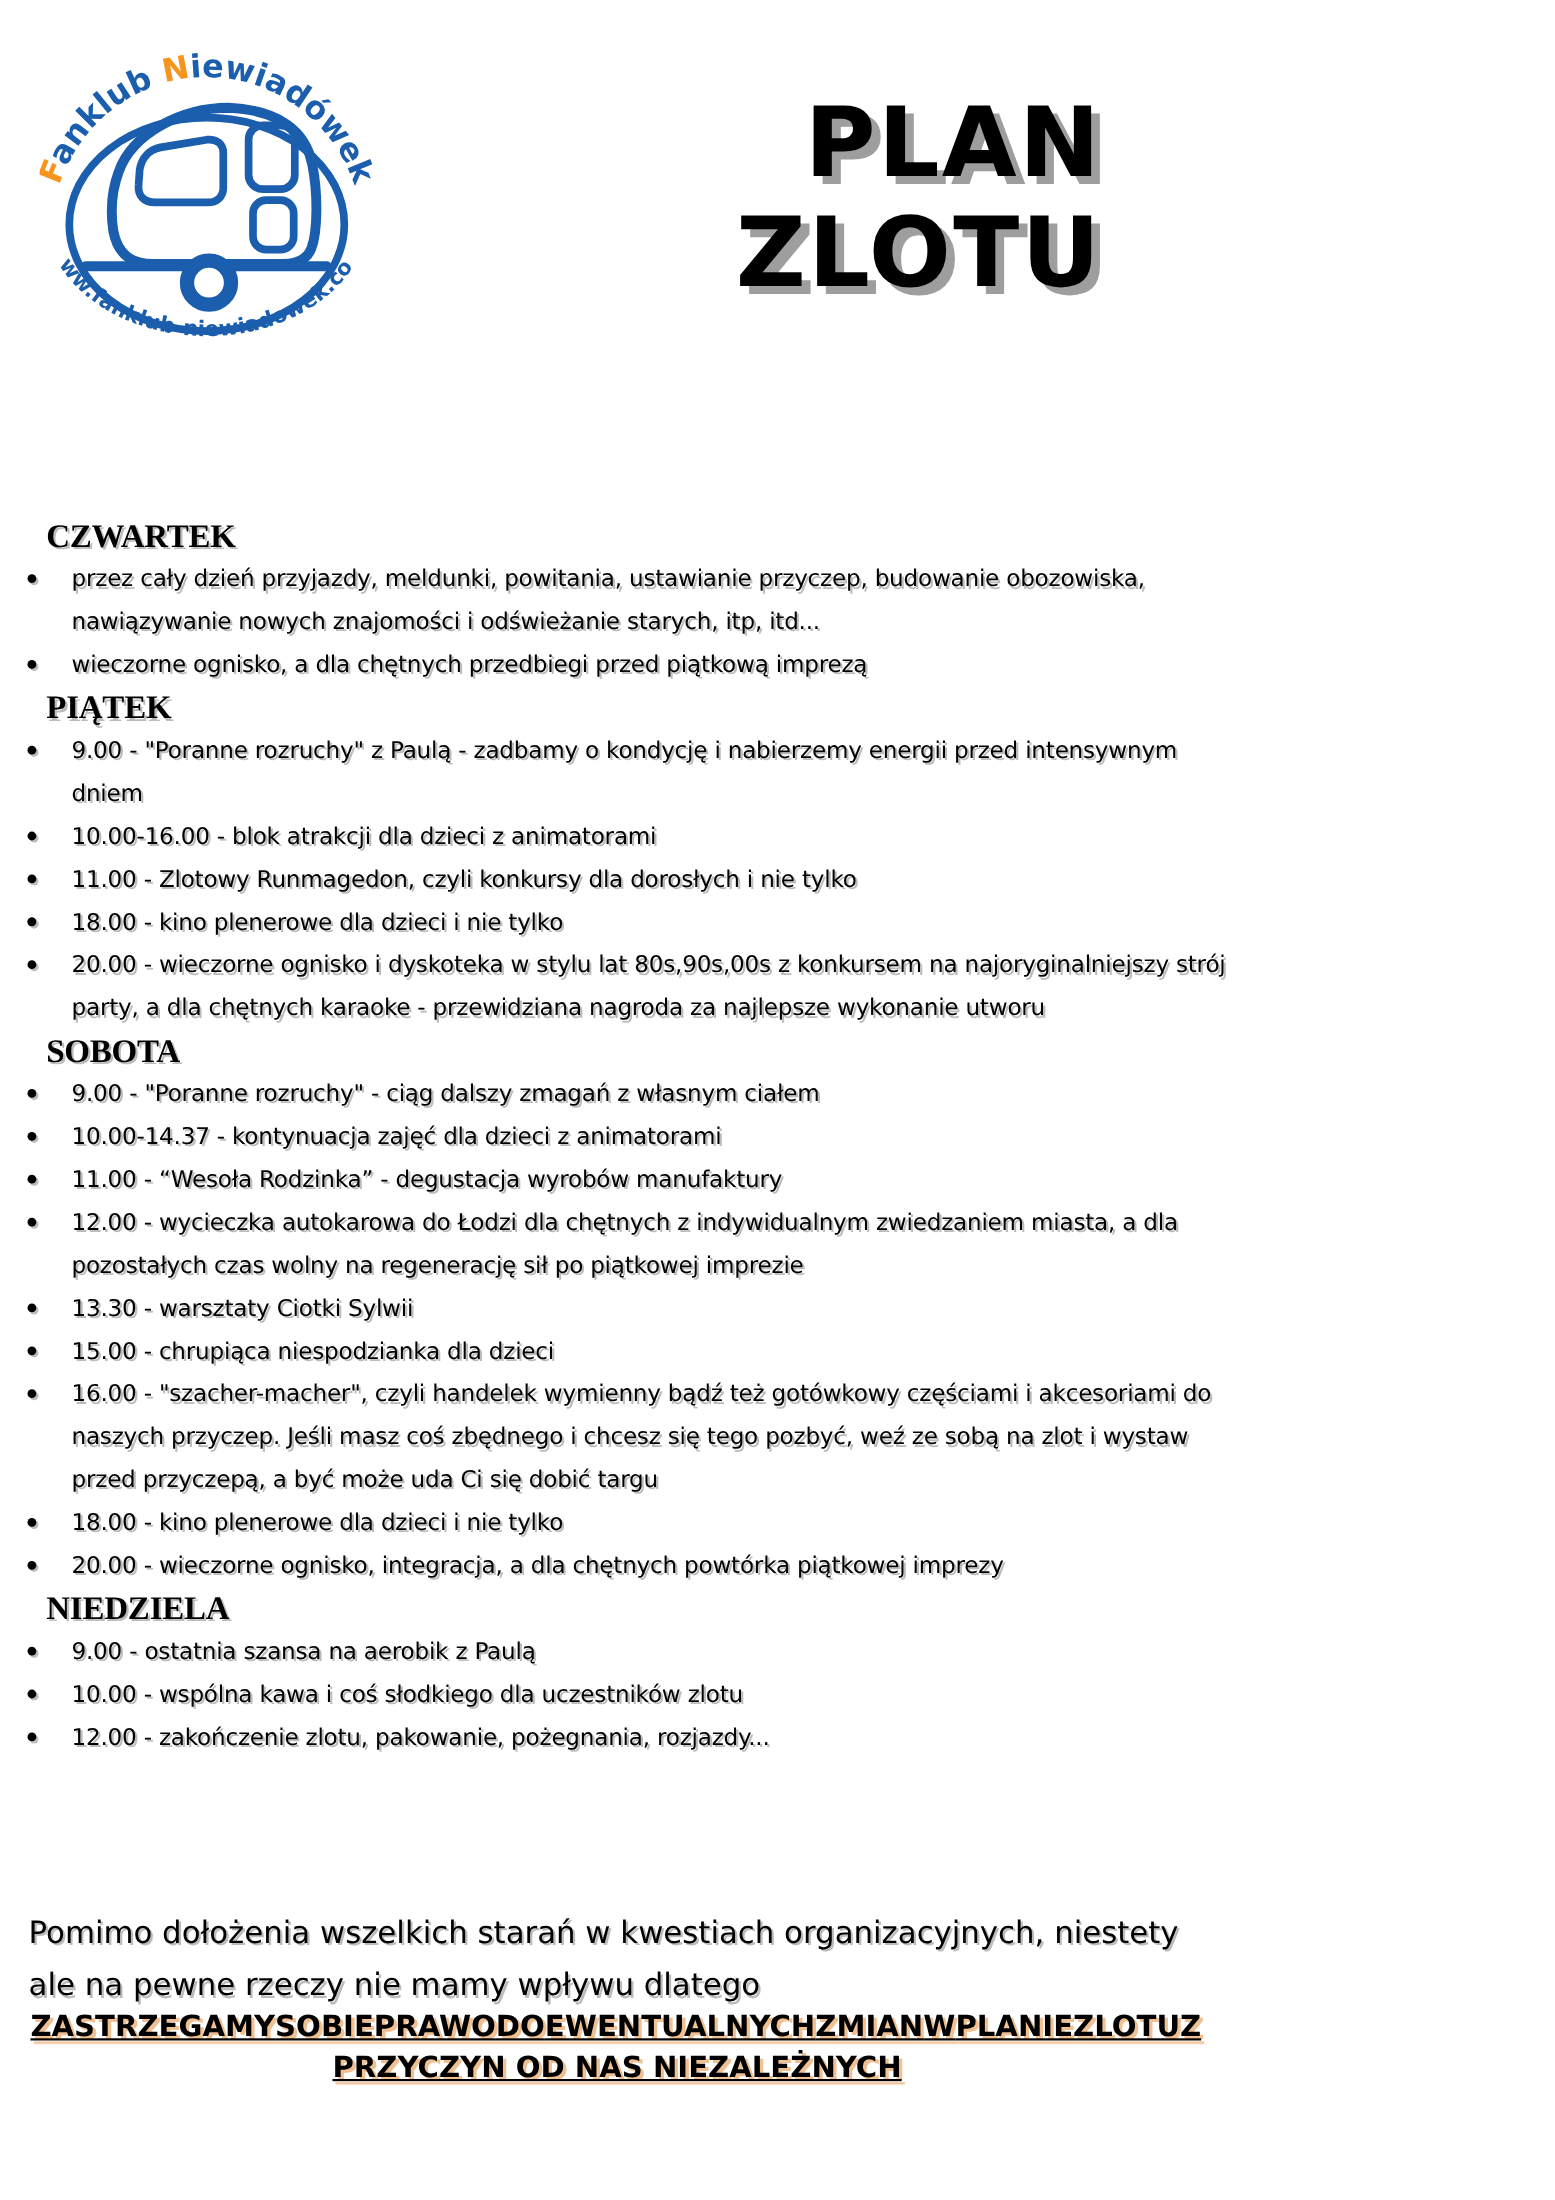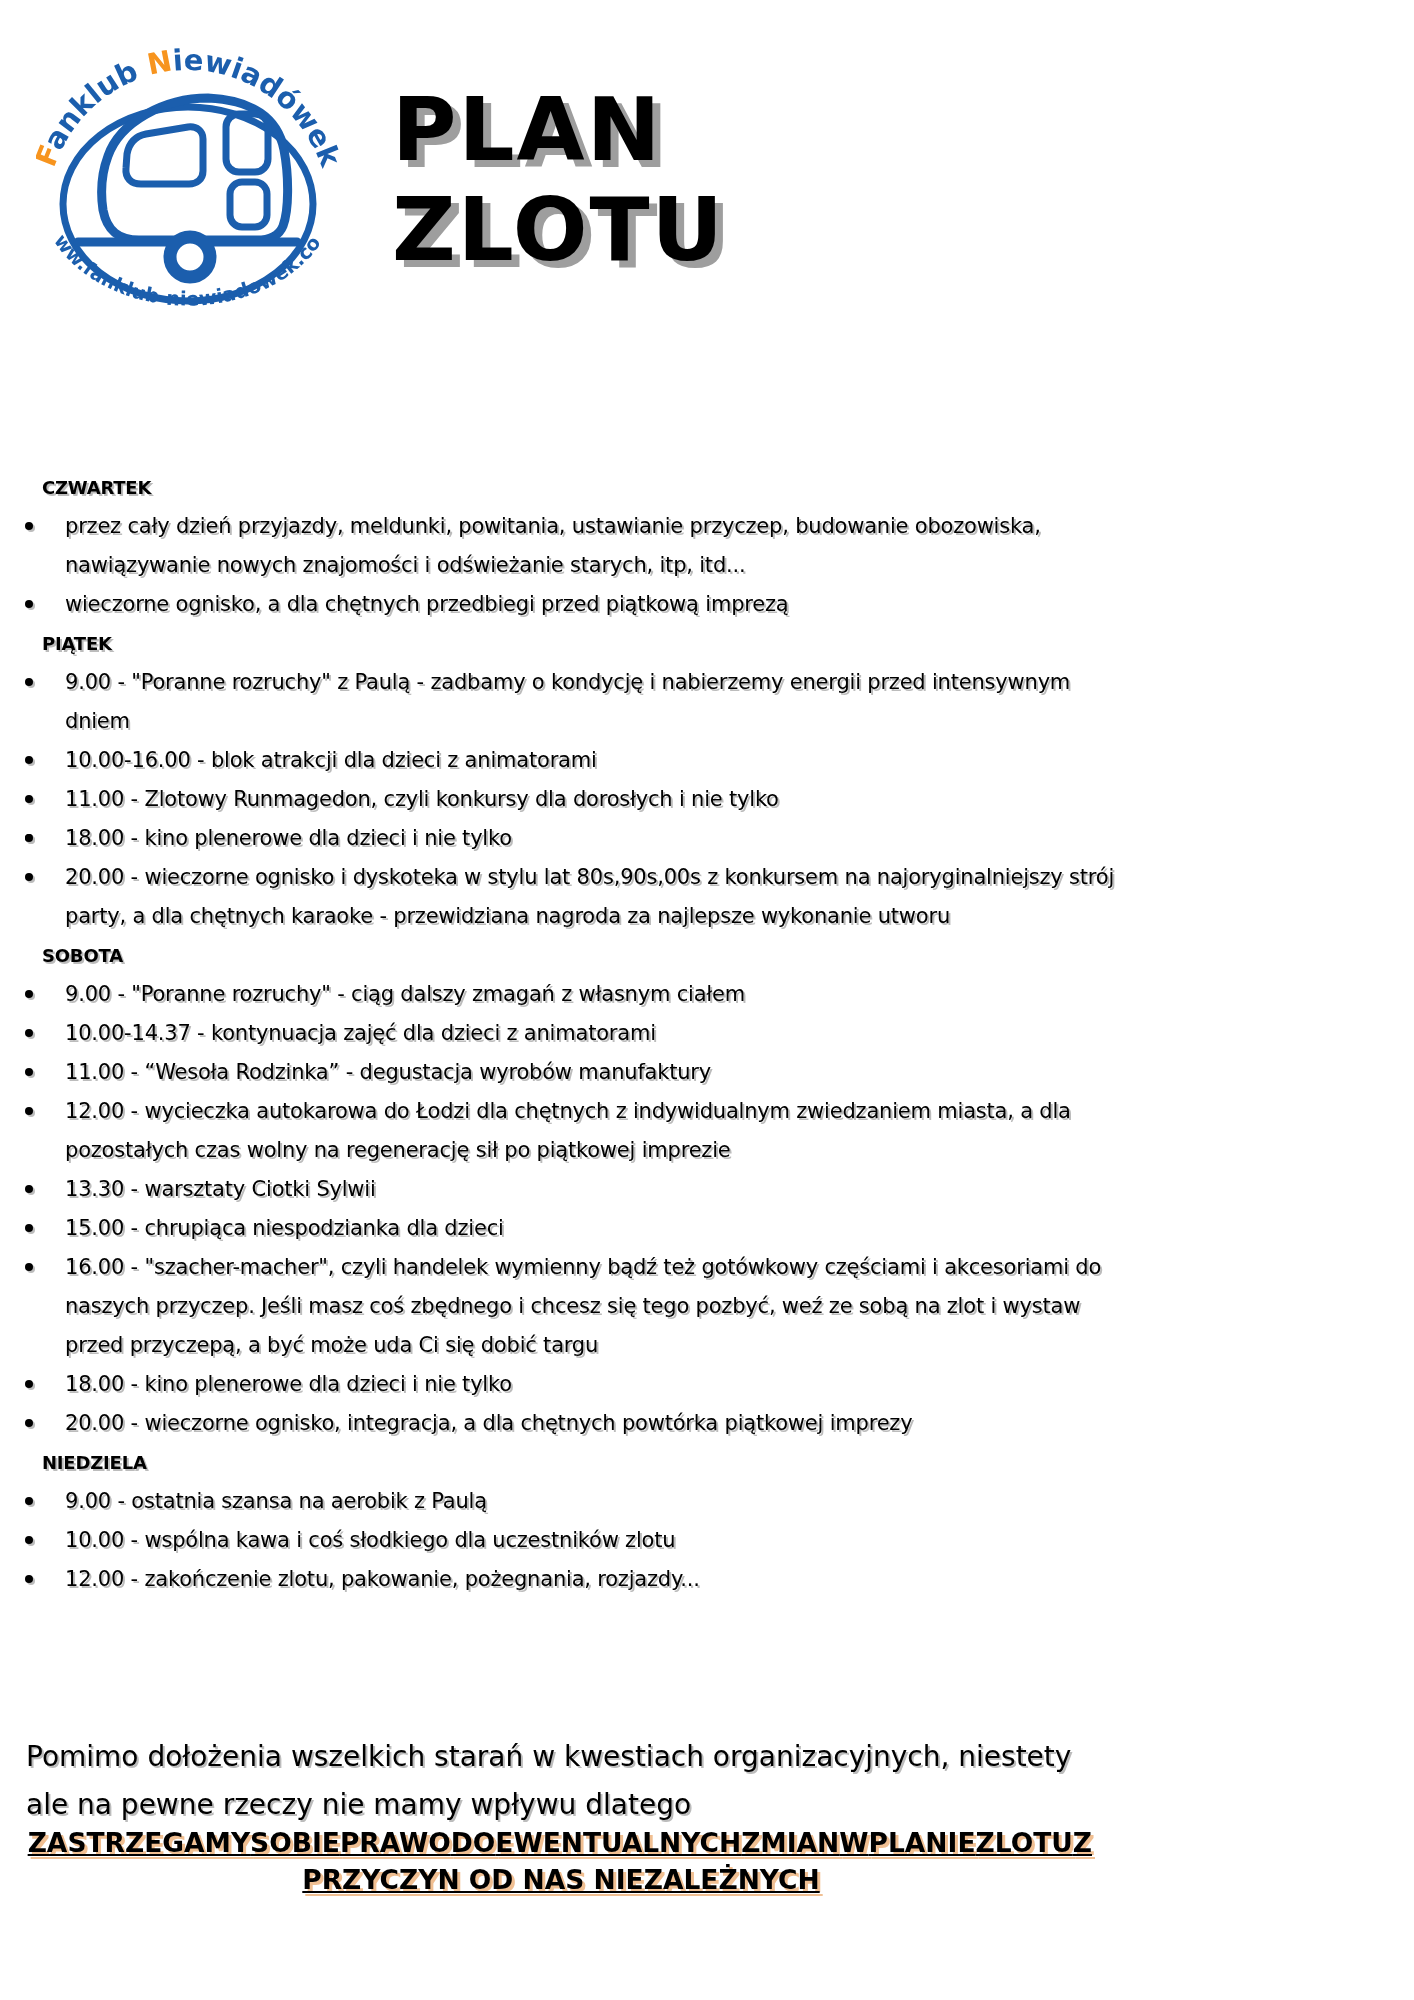--- a/index.html
+++ b/index.html
@@ -17,21 +17,21 @@
     position:absolute;
     left:36px; top:34px;
     width:304px; height:330px;
   }
   .logo-svg{width:100%;height:100%;}
   
   .title{
     position:absolute;
     left:392px; top:80px;
     width:610px;
-    text-align:left;
+    text-align:right;
     font-weight:bold;
     font-size:88px;
     line-height:100px;
     letter-spacing:2px;
     text-shadow:8px 7px 0 #9e9e9e;
     white-space:nowrap;
   }
   
   .schedule{
     position:absolute;
@@ -39,22 +39,23 @@
     width:1120px;
   }
   .row{
     font-size:21px;
     line-height:39px;
     letter-spacing:-0.2px;
     text-shadow:2px 2px 0 #bcbcbc;
   }
   .row.heading{
     font-weight:bold;
-    font-size:18px;
+    font-size:30px;
     padding-left:42px;
+    font-family:Liberation Serif, serif;
   }
   .row.bullet{
     position:relative;
     padding-left:65px;
   }
   .row.bullet .dot{
     position:absolute;
     left:25px; top:15px;
     width:8px; height:8px;
     border-radius:50%;

